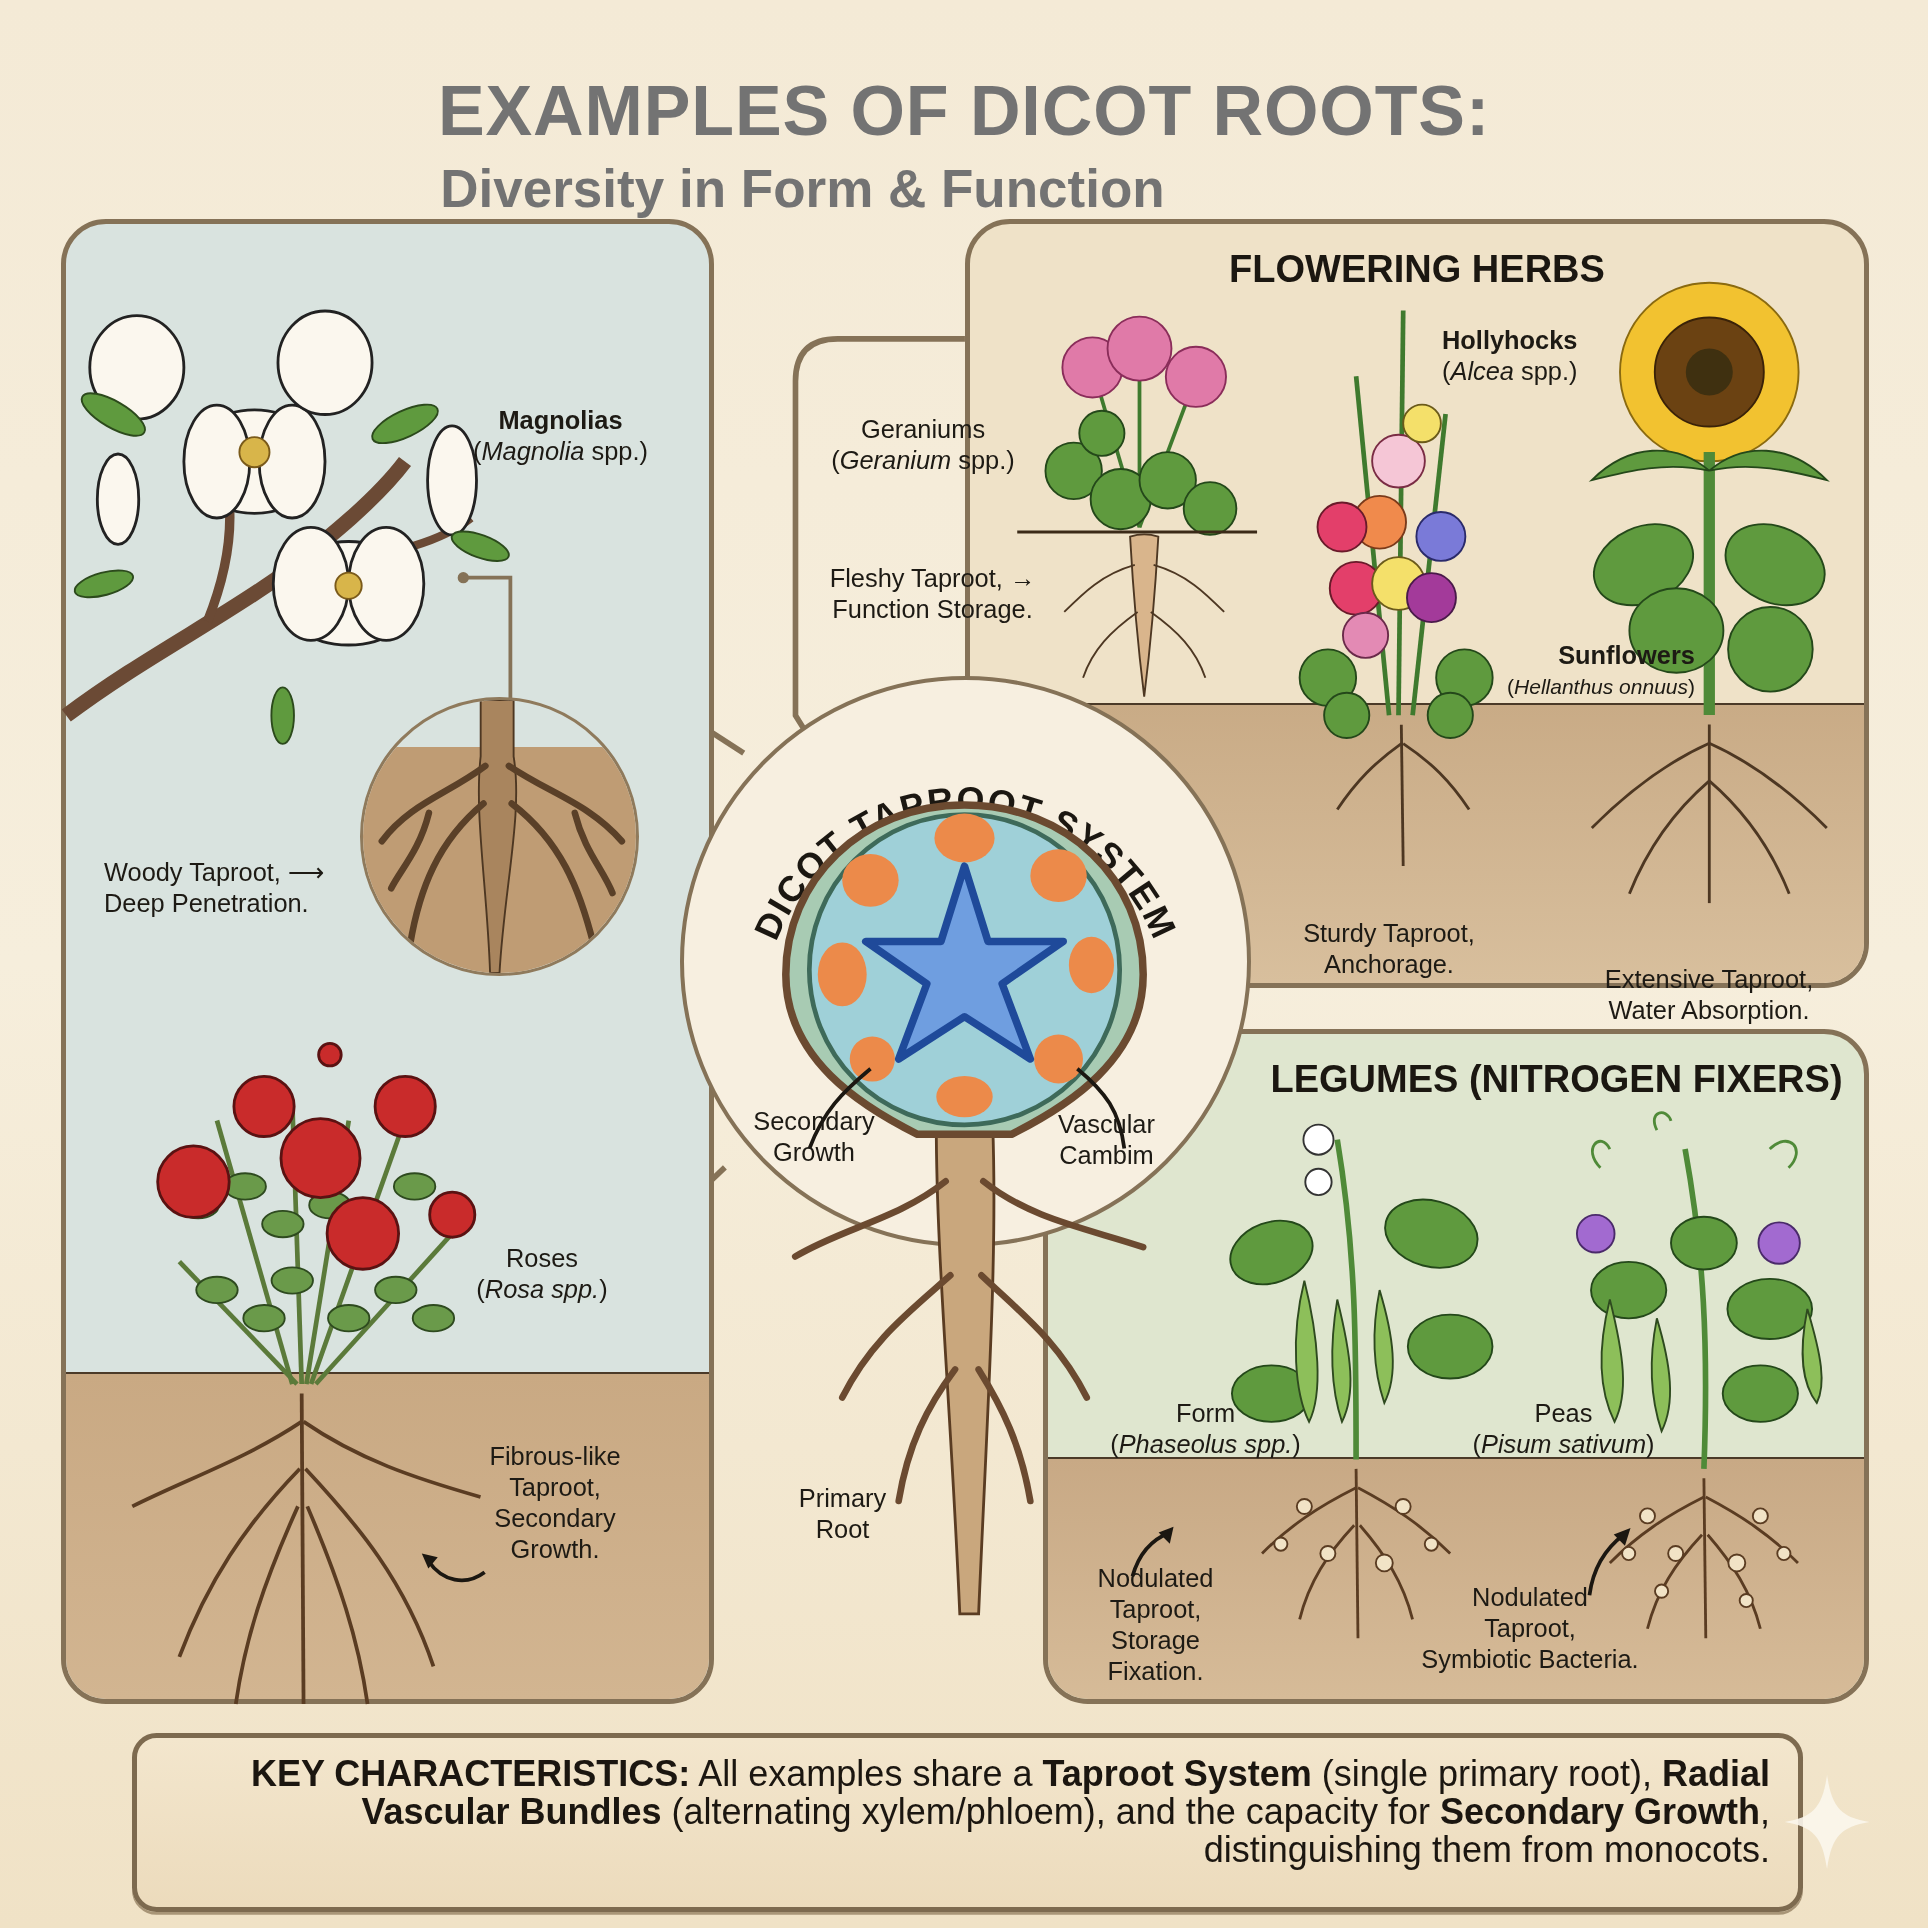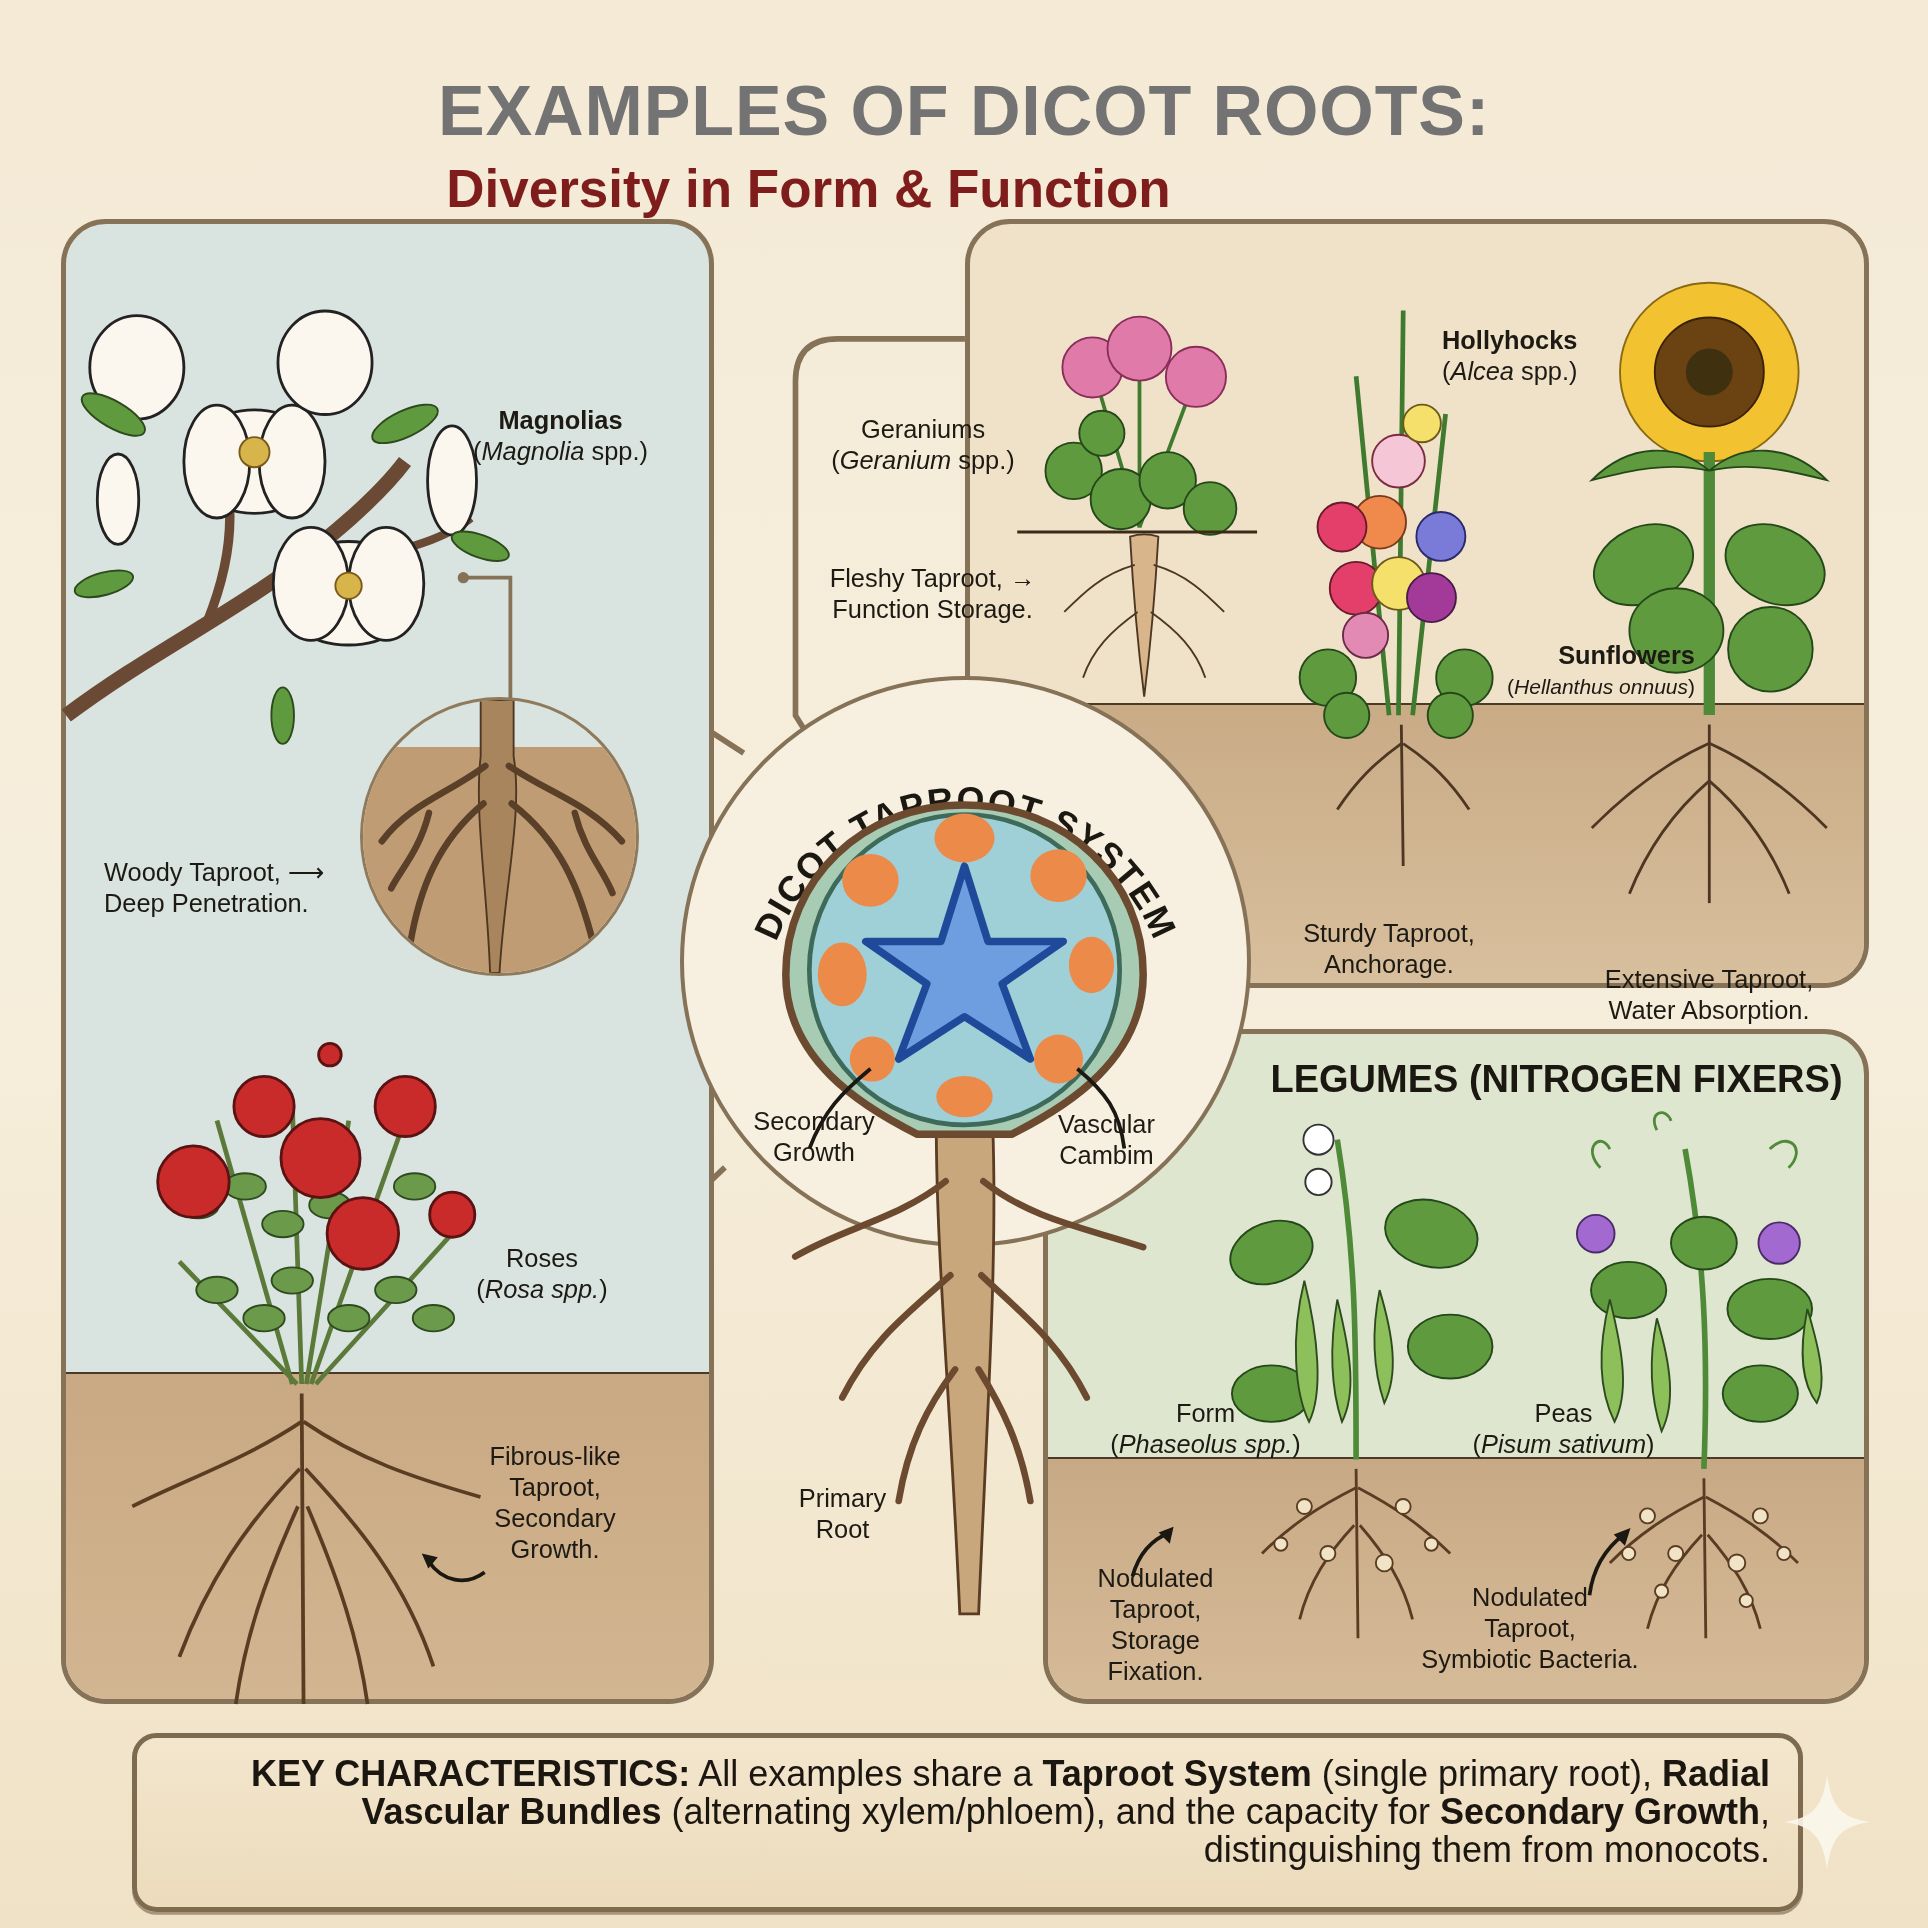--- a/index.html
+++ b/index.html
@@ -1,21 +1,21 @@
 <!DOCTYPE html>
 <html style="font-size:15px"><head>
 <meta charset="utf-8">
 <style>
   html,body{margin:0;padding:0;}
   body{width:1928px;height:1928px;position:relative;overflow:hidden;
     background:linear-gradient(180deg,#f4ead6 0%,#f6eedc 50%,#f0e2c6 100%);
     font-family:"Liberation Sans","DejaVu Sans",sans-serif;color:#1c1710;}
   .abs{position:absolute;}
   .title{left:0;width:1928px;top:71px;text-align:center;font-weight:bold;font-size:70px;color:#737373;letter-spacing:0.9px;}
-  .subtitle{left:6px;width:1605px;top:158px;text-align:center;font-weight:bold;font-size:53px;color:#7f1d1d;}
+  .subtitle{left:0;width:1605px;top:158px;text-align:center;font-weight:bold;font-size:53px;color:#737373;}
   .panel{border:5.6px solid #857257;border-radius:45px;box-sizing:border-box;overflow:hidden;}
   .panel-title{position:absolute;left:0;right:0;text-align:center;font-weight:bold;font-size:38px;color:#1b1711;}
   .lbl{position:absolute;text-align:center;font-size:25.4px;line-height:31px;color:#1d1a14;}
   .lbl i{font-style:italic;}
   svg{position:absolute;overflow:visible;}
   .key-box{left:132px;top:1733px;width:1671px;height:179px;border:5.6px solid #7d6a4f;border-radius:24.5px;box-sizing:border-box;
     background:linear-gradient(180deg,#f3e6cd,#ecdbbc);box-shadow:0 2.8px 0 #a89577;}
   .key-text{position:absolute;left:28px;right:28px;top:17px;text-align:right;font-size:36px;line-height:38px;color:#1b1610;}
   .key-text strong{font-weight:bold;}
 </style>
@@ -142,20 +142,21 @@
   <div>Secondary</div>
   <div>Growth.</div>
 </div>
 <svg width="75" height="47" style="left:419px;top:1544px;" viewBox="0 0 80 50">
   <path d="M70 30 C50 45 25 40 10 18" stroke="#1b1711" stroke-width="4" fill="none"></path>
   <path d="M3 10 L20 14 L10 26 Z" fill="#1b1711"></path>
 </svg>
 
 <div class="abs panel" style="left:965px;top:219px;width:904px;height:769px;background:#efe2c8;">
   <div style="position:absolute;left:0;right:0;bottom:0;height:278px;background:linear-gradient(180deg,#c9ab86,#d8bf9d);border-top:2.8px solid #4b3a28;"></div>
+  <div class="panel-title" style="top:23.5px;">FLOWERING HERBS</div>
 </div>
 
 <svg width="245" height="395" style="left:1017px;top:311px;" viewBox="0 0 260 420">
   <g stroke="#3f7a2e" stroke-width="4">
       <path d="M130 230 L80 60"></path>
       <path d="M130 230 L130 40"></path>
       <path d="M130 230 L190 70"></path>
     </g>
   <g fill="#e07aa8" stroke="#8a2d5a" stroke-width="2">
       <circle cx="80" cy="60" r="32"></circle>

